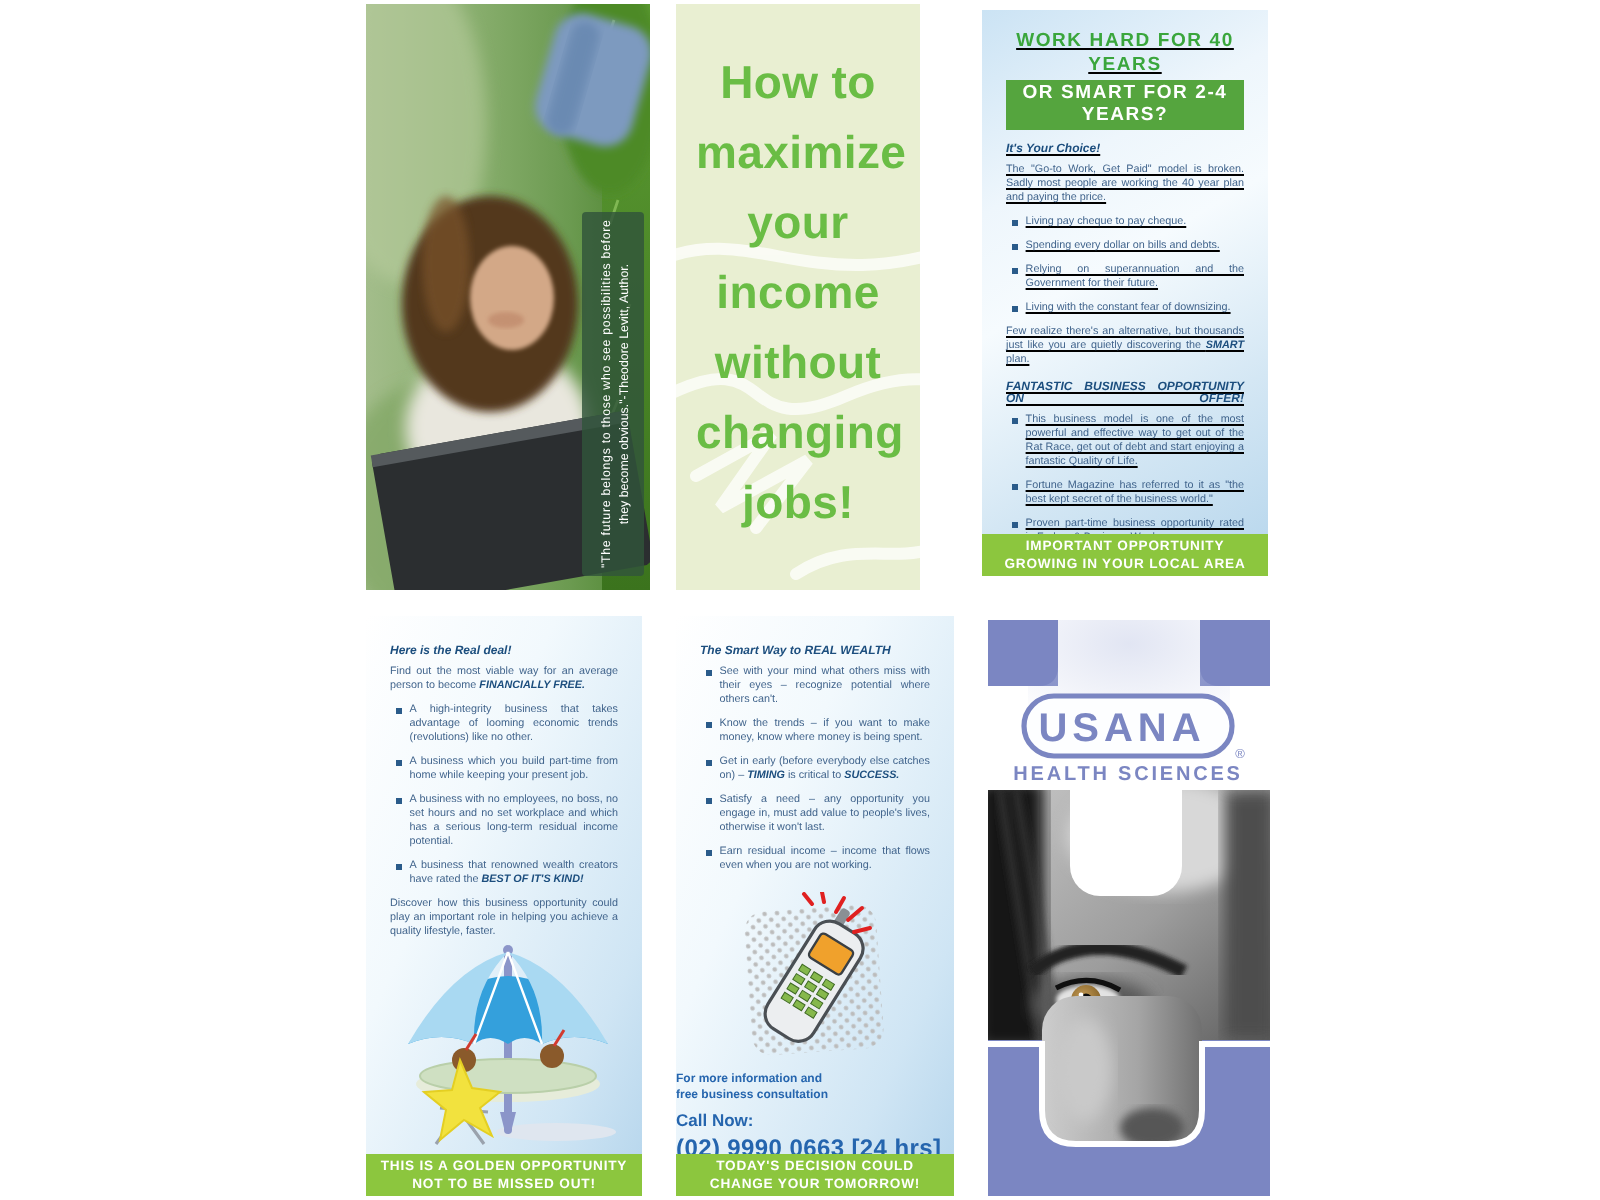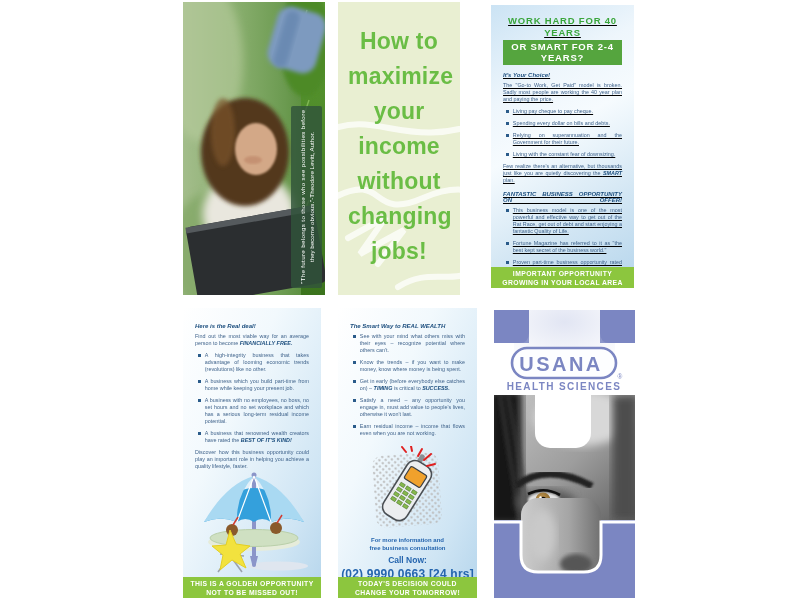--- a/index.html
+++ b/index.html
@@ -31,21 +31,21 @@
   .bullets{margin:0 0 2px 0;}
   .bullet{display:flex;margin:0 0 5px 0;}
   .bullet-marker{flex:0 0 auto;width:2.8px;height:2.8px;background:#2a5b8a;margin:2px 4px 0 3px;}
   .bullet-text{flex:1;font-size:5.4px;line-height:7px;color:#41648c;text-align:justify;}
   .banner{position:absolute;left:0;right:0;bottom:0;height:21px;background:#8cc63e;
           display:flex;flex-direction:column;align-items:center;justify-content:center;
           color:#fff;font-weight:bold;font-size:6.8px;letter-spacing:.4px;line-height:9px;
           text-transform:uppercase;text-align:center;}
   
   .phone-wrap{position:absolute;left:0;right:0;top:138px;display:flex;justify-content:center;}
-  .contact{position:absolute;left:0;right:0;top:228px;text-align:center;color:#2565ae;}
+  .contact{position:absolute;left:0;right:0;top:228px;text-align:left;color:#2565ae;}
   .contact .info{font-size:6px;font-weight:bold;line-height:8px;}
   .contact .call{font-size:8.5px;font-weight:bold;margin-top:3px;}
   .contact .num{font-size:12px;font-weight:bold;margin-top:2px;letter-spacing:.2px;}
   
   .umbrella-wrap{position:absolute;left:0;right:0;top:160px;display:flex;justify-content:center;}
   
   .p-usana{left:494px;top:310px;width:141px;height:288px;text-align:center;}
 </style>
 </head>
 <body>

